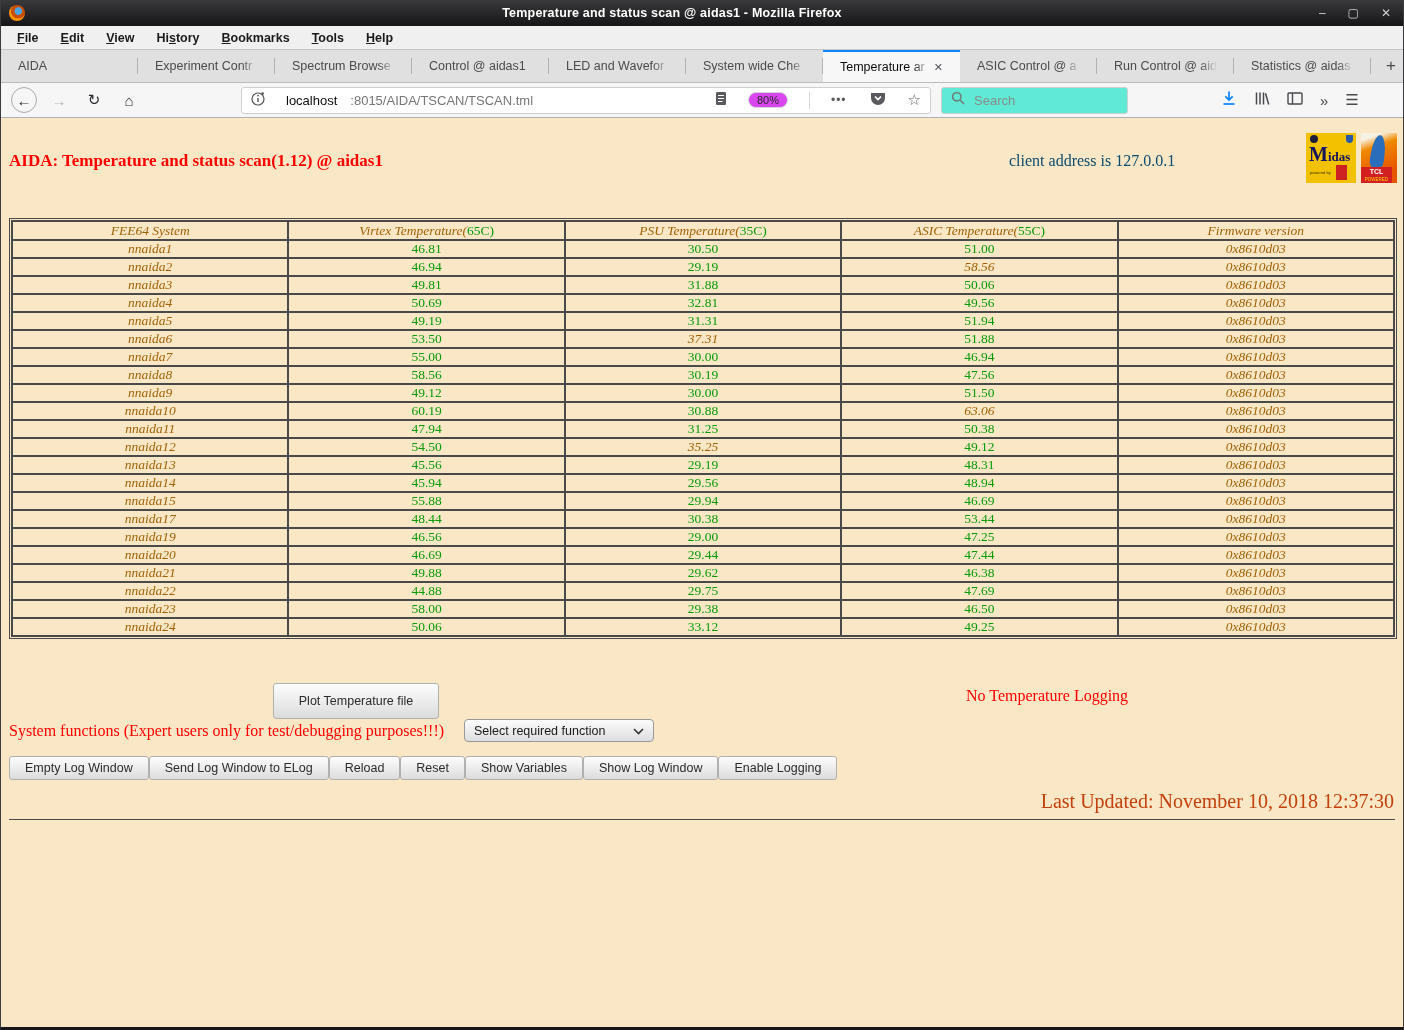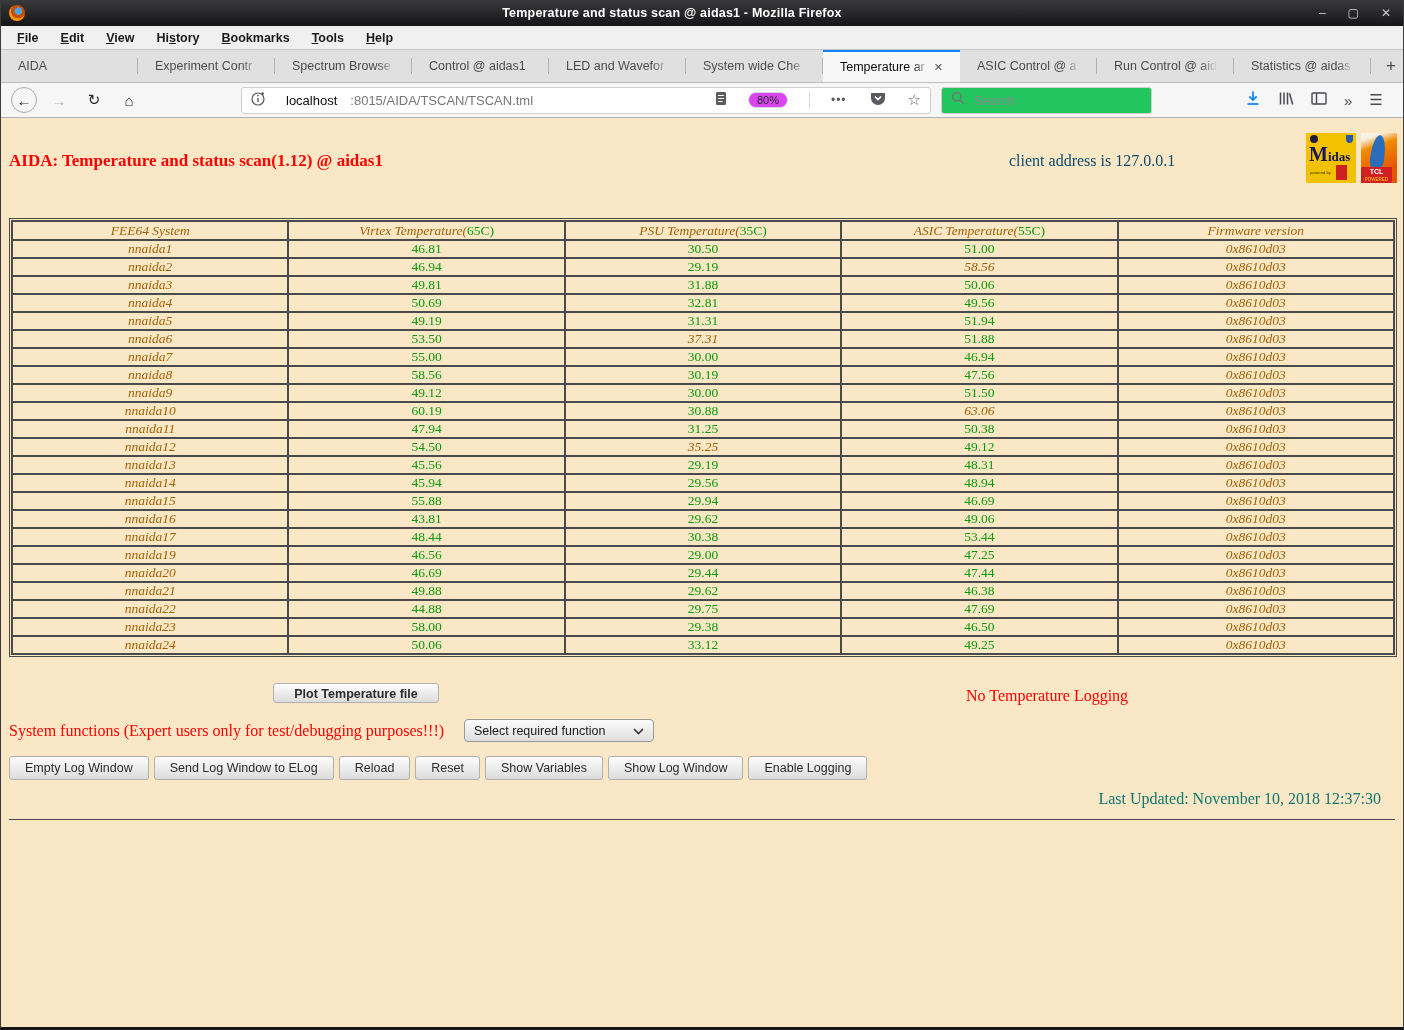--- a/index.html
+++ b/index.html
@@ -81,21 +81,21 @@
   .url-path { color:#767676; }
   .url-spacer { flex:1; }
   .zoom-pill {
     background:#d946ef; border:1px solid #d7d7db; border-radius:10px;
     font-size:11px; padding:1px 8px; color:#2a2a2e; margin:0 8px;
   }
   .url-sep { width:1px; height:17px; background:#d7d7db; margin-right:8px; }
   .dots { color:#5a5a5e; font-size:12px; letter-spacing:1px; margin-right:10px; }
   .star { color:#5a5a5e; font-size:15px; margin-left:9px; }
   .searchbar {
-    margin-left:10px; width:211px; height:27px; background:#22c55e; border:1px solid #cfcfd0;
+    margin-left:10px; width:187px; height:27px; background:#5eead4; border:1px solid #cfcfd0;
     border-radius:3px; display:flex; align-items:center; padding:0 9px;
   }
   .searchbar input {
     border:none; outline:none; flex:1; font-size:13px; margin-left:7px; color:#333;
     font-family:"Liberation Sans",sans-serif; background:transparent;
   }
   .searchbar input::placeholder { color:#8a8a8e; }
   .icon-strip { margin-left:93px; display:flex; align-items:center; gap:17px; color:#4a4a4f; }
   .icon-strip .txt-icon { font-size:15px; }
   .burger { font-size:15px; }
@@ -147,32 +147,32 @@
     overflow:hidden; white-space:nowrap;
   }
   .data-table th { height:19px; }
 
   
   .btn {
     font-family:"Liberation Sans",sans-serif; font-size:12.5px; color:#2b2b2b;
     background:linear-gradient(#fdfdfd,#dcdcdc); border:1px solid #b0b0b0; border-radius:3px;
     padding:4px 15px; cursor:default;
   }
-  .plot-btn { position:absolute; left:272px; top:565px; width:166px; height:20px; padding:3px 8px;font-weight:bold; }
+  .plot-btn { position:absolute; left:272px; top:565px; width:166px; height:36px; padding:3px 8px; }
   .no-logging { position:absolute; left:965px; top:569px; font-size:16px; color:#ff0000; }
   .sysfn-label { position:absolute; left:8px; top:604px; font-size:16px; color:#ff0000; }
   .fn-select {
     position:absolute; left:463px; top:601px; width:190px; height:23px;
     display:flex; align-items:center; justify-content:space-between;
     font-family:"Liberation Sans",sans-serif; font-size:12.5px; color:#1a1a1a;
     background:linear-gradient(#fcfcfc,#dedede); border:1px solid #999; border-radius:4px;
     padding:0 9px;
   }
-  .fn-buttons { position:absolute; left:8px; top:638px; display:flex; gap:5px; }
-  .last-updated { position:absolute; right:22px; top:672px; font-size:16px; color:#0f766e; }
+  .fn-buttons { position:absolute; left:8px; top:638px; display:flex; }
+  .last-updated { position:absolute; right:9px; top:672px; font-size:20px; color:#c2410c; }
   .bottom-hr { position:absolute; left:8px; right:8px; top:701px; border-top:1px solid #4a4a4a; height:0; }
 </style>
 </head>
 <body>
 
 <div class="window">
 
   <div class="titlebar">
     <div class="fx-icon"></div>
     <div class="win-title">Temperature and status scan @ aidas1 - Mozilla Firefox</div>
@@ -433,27 +433,20 @@
             <td class="red">0x8610d03</td>
           </tr>
           <tr>
             <td class="red">nnaida15</td>
             <td class="green">55.88</td>
             <td class="green">29.94</td>
             <td class="green">46.69</td>
             <td class="red">0x8610d03</td>
           </tr>
           <tr>
-            <td class="red">nnaida16</td>
-            <td class="green">43.81</td>
-            <td class="green">29.62</td>
-            <td class="green">49.06</td>
-            <td class="red">0x8610d03</td>
-          </tr>
-          <tr>
             <td class="red">nnaida17</td>
             <td class="green">48.44</td>
             <td class="green">30.38</td>
             <td class="green">53.44</td>
             <td class="red">0x8610d03</td>
           </tr>
           <tr>
             <td class="red">nnaida19</td>
             <td class="green">46.56</td>
             <td class="green">29.00</td>

